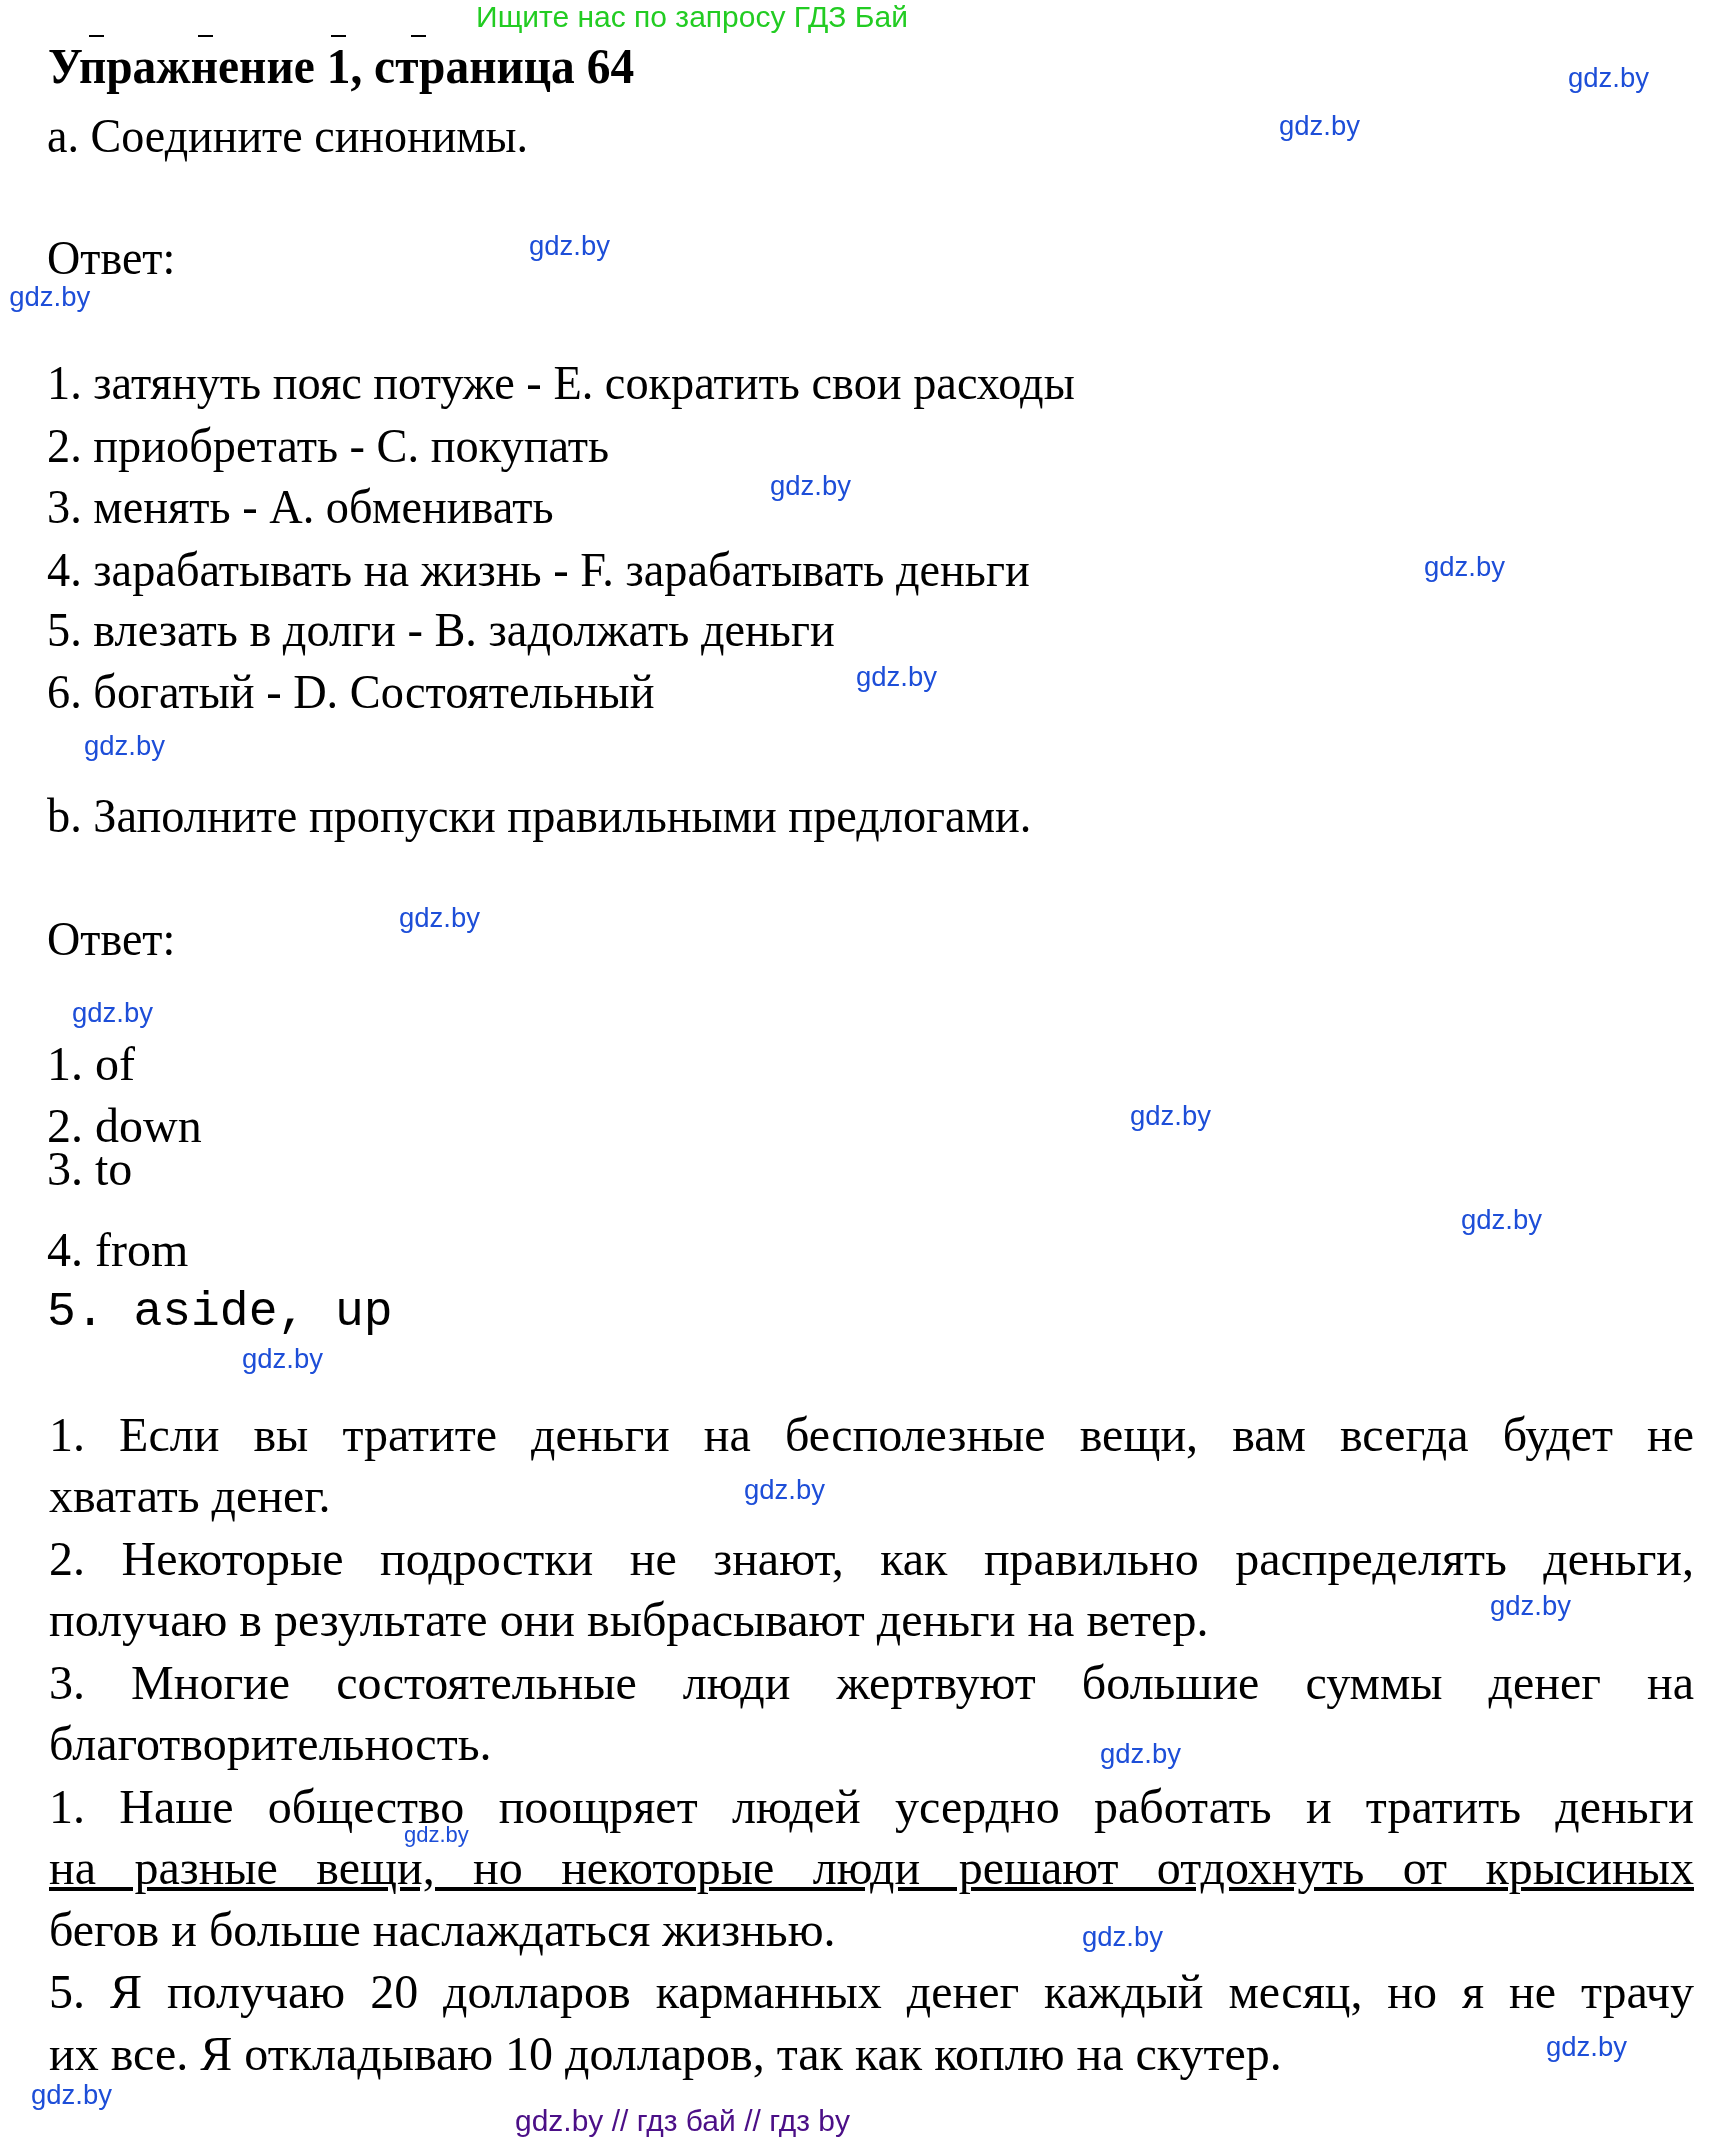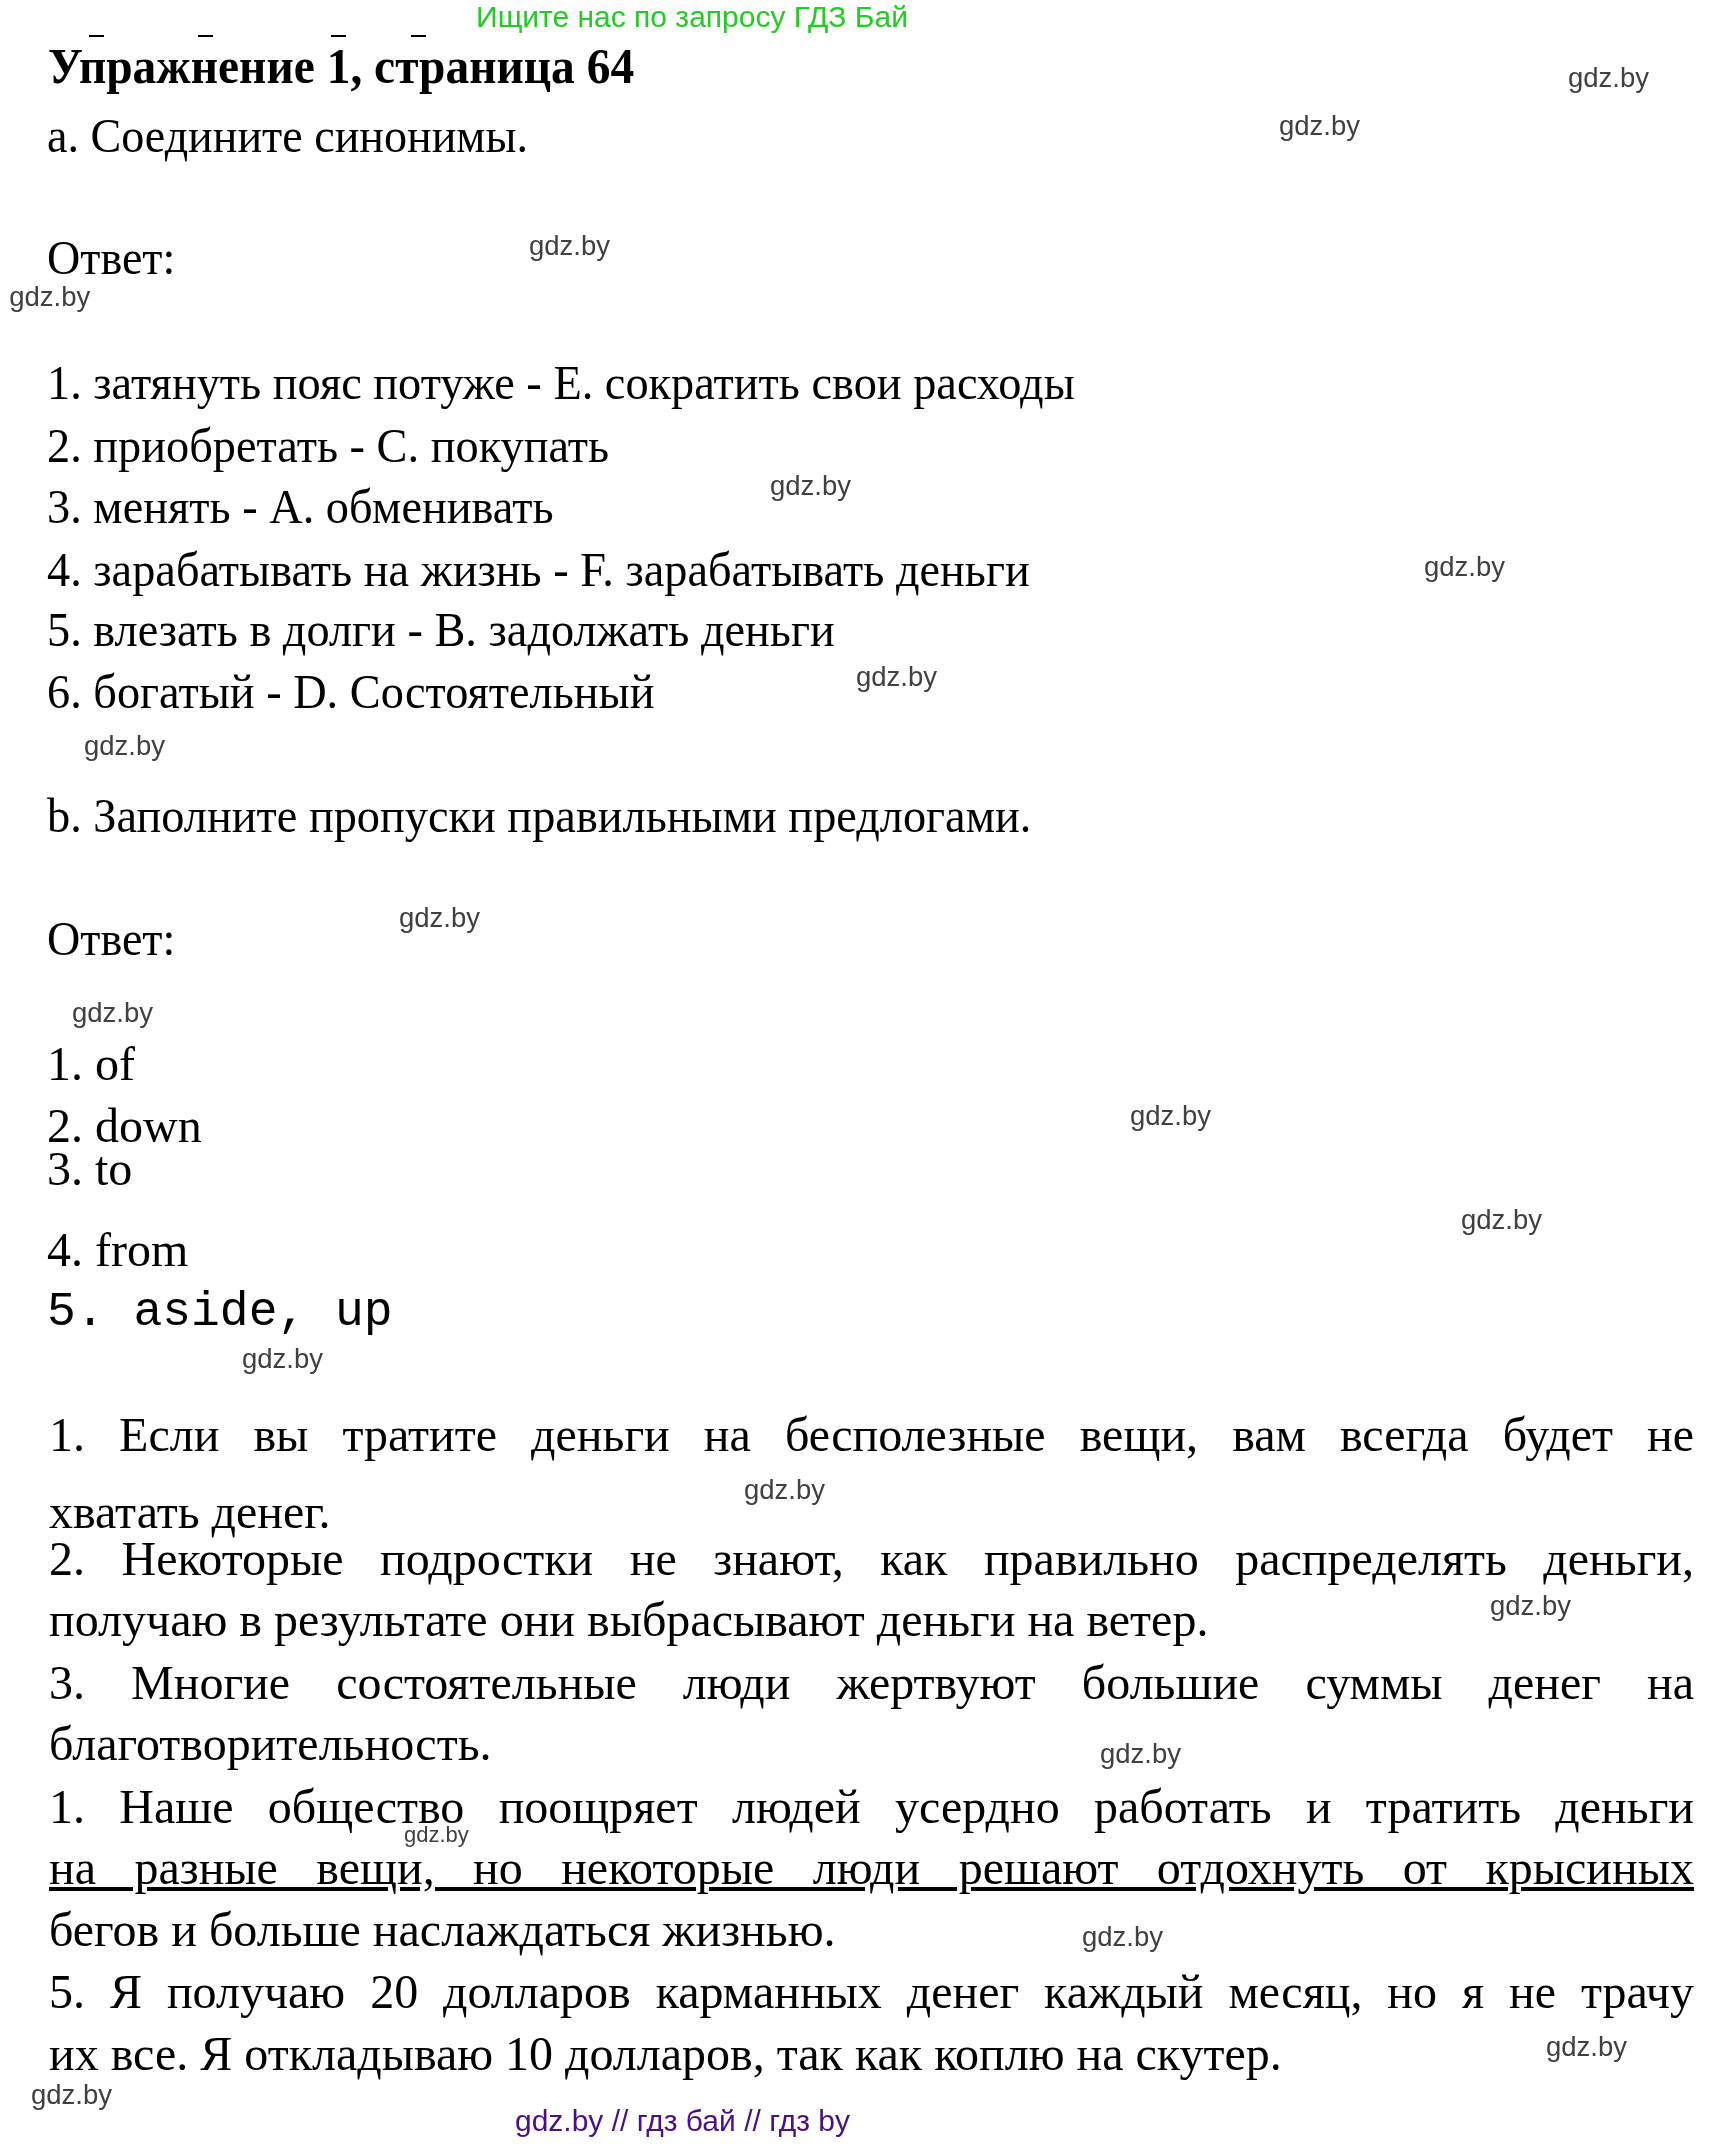--- a/index.html
+++ b/index.html
@@ -4,21 +4,21 @@
 <style>
   html, body { margin:0; padding:0; background:#ffffff; }
   body { width:1719px; height:2149px; position:relative; overflow:hidden; }
   .abs { position:absolute; white-space:nowrap; }
   .serif { font-family:"Liberation Serif", "DejaVu Serif", serif; color:#000; }
   .sans { font-family:"Liberation Sans", "DejaVu Sans", sans-serif; }
   .top-banner { font-size:30px; color:#22cc22; left:0; width:1384px; text-align:center; top:0px; }
   .dash { position:absolute; top:35px; width:14.7px; height:1.8px; background:#000; }
   .heading { font-size:51px; font-weight:bold; left:48px; top:37px; transform-origin:left top; transform:scaleX(0.93); }
   .body-line { font-size:48px; left:47px; transform-origin:left top; }
-  .wm { font-size:27.5px; color:#404040; }
+  .wm { font-size:27.5px; color:#1d4ed8; }
   .para-line { font-size:48px; left:49px; width:1645px; text-align:justify; text-align-last:justify; }
   .para-line.last { text-align-last:left; }
   .footer { font-size:30px; color:#4b0f87; left:0; width:1365px; text-align:center; top:2104px; }
 </style>
 </head>
 <body>
 
 <div class="abs sans top-banner">Ищите нас по запросу ГДЗ Бай</div>
 
 <div class="dash" style="left:89px"></div>
@@ -41,21 +41,21 @@
 <div class="abs serif body-line" style="top:788px; transform:scaleX(0.965);">b. Заполните пропуски правильными предлогами.</div>
 <div class="abs serif body-line" style="top:911px; transform:scaleX(0.96);">Ответ:</div>
 
 <div class="abs serif body-line" style="top:1036px;">1. of</div>
 <div class="abs serif body-line" style="top:1098px;">2. down</div>
 <div class="abs serif body-line" style="top:1113px;margin-top:28px;">3. to</div>
 <div class="abs serif body-line" style="top:1222px;">4. from</div>
 <div class="abs serif body-line" style="top:1285px;font-family:Liberation Mono, monospace;">5. aside, up</div>
 
 <div class="abs serif para-line" style="top:1407px;">1. Если вы тратите деньги на бесполезные вещи, вам всегда будет не</div>
-<div class="abs serif para-line last" style="top:1468px;margin-top:16px;">хватать денег.</div>
+<div class="abs serif para-line last" style="top:1468px;">хватать денег.</div>
 <div class="abs serif para-line" style="top:1531px;">2. Некоторые подростки не знают, как правильно распределять деньги,</div>
 <div class="abs serif para-line last" style="top:1592px;">получаю в результате они выбрасывают деньги на ветер.</div>
 <div class="abs serif para-line" style="top:1655px;">3. Многие состоятельные люди жертвуют большие суммы денег на</div>
 <div class="abs serif para-line last" style="top:1716px;">благотворительность.</div>
 <div class="abs serif para-line" style="top:1779px;">1. Наше общество поощряет людей усердно работать и тратить деньги</div>
 <div class="abs serif para-line" style="top:1840px;text-decoration:underline;">на разные вещи, но некоторые люди решают отдохнуть от крысиных</div>
 <div class="abs serif para-line last" style="top:1902px;">бегов и больше наслаждаться жизнью.</div>
 <div class="abs serif para-line" style="top:1964px;">5. Я получаю 20 долларов карманных денег каждый месяц, но я не трачу</div>
 <div class="abs serif para-line last" style="top:2026px;">их все. Я откладываю 10 долларов, так как коплю на скутер.</div>
 

